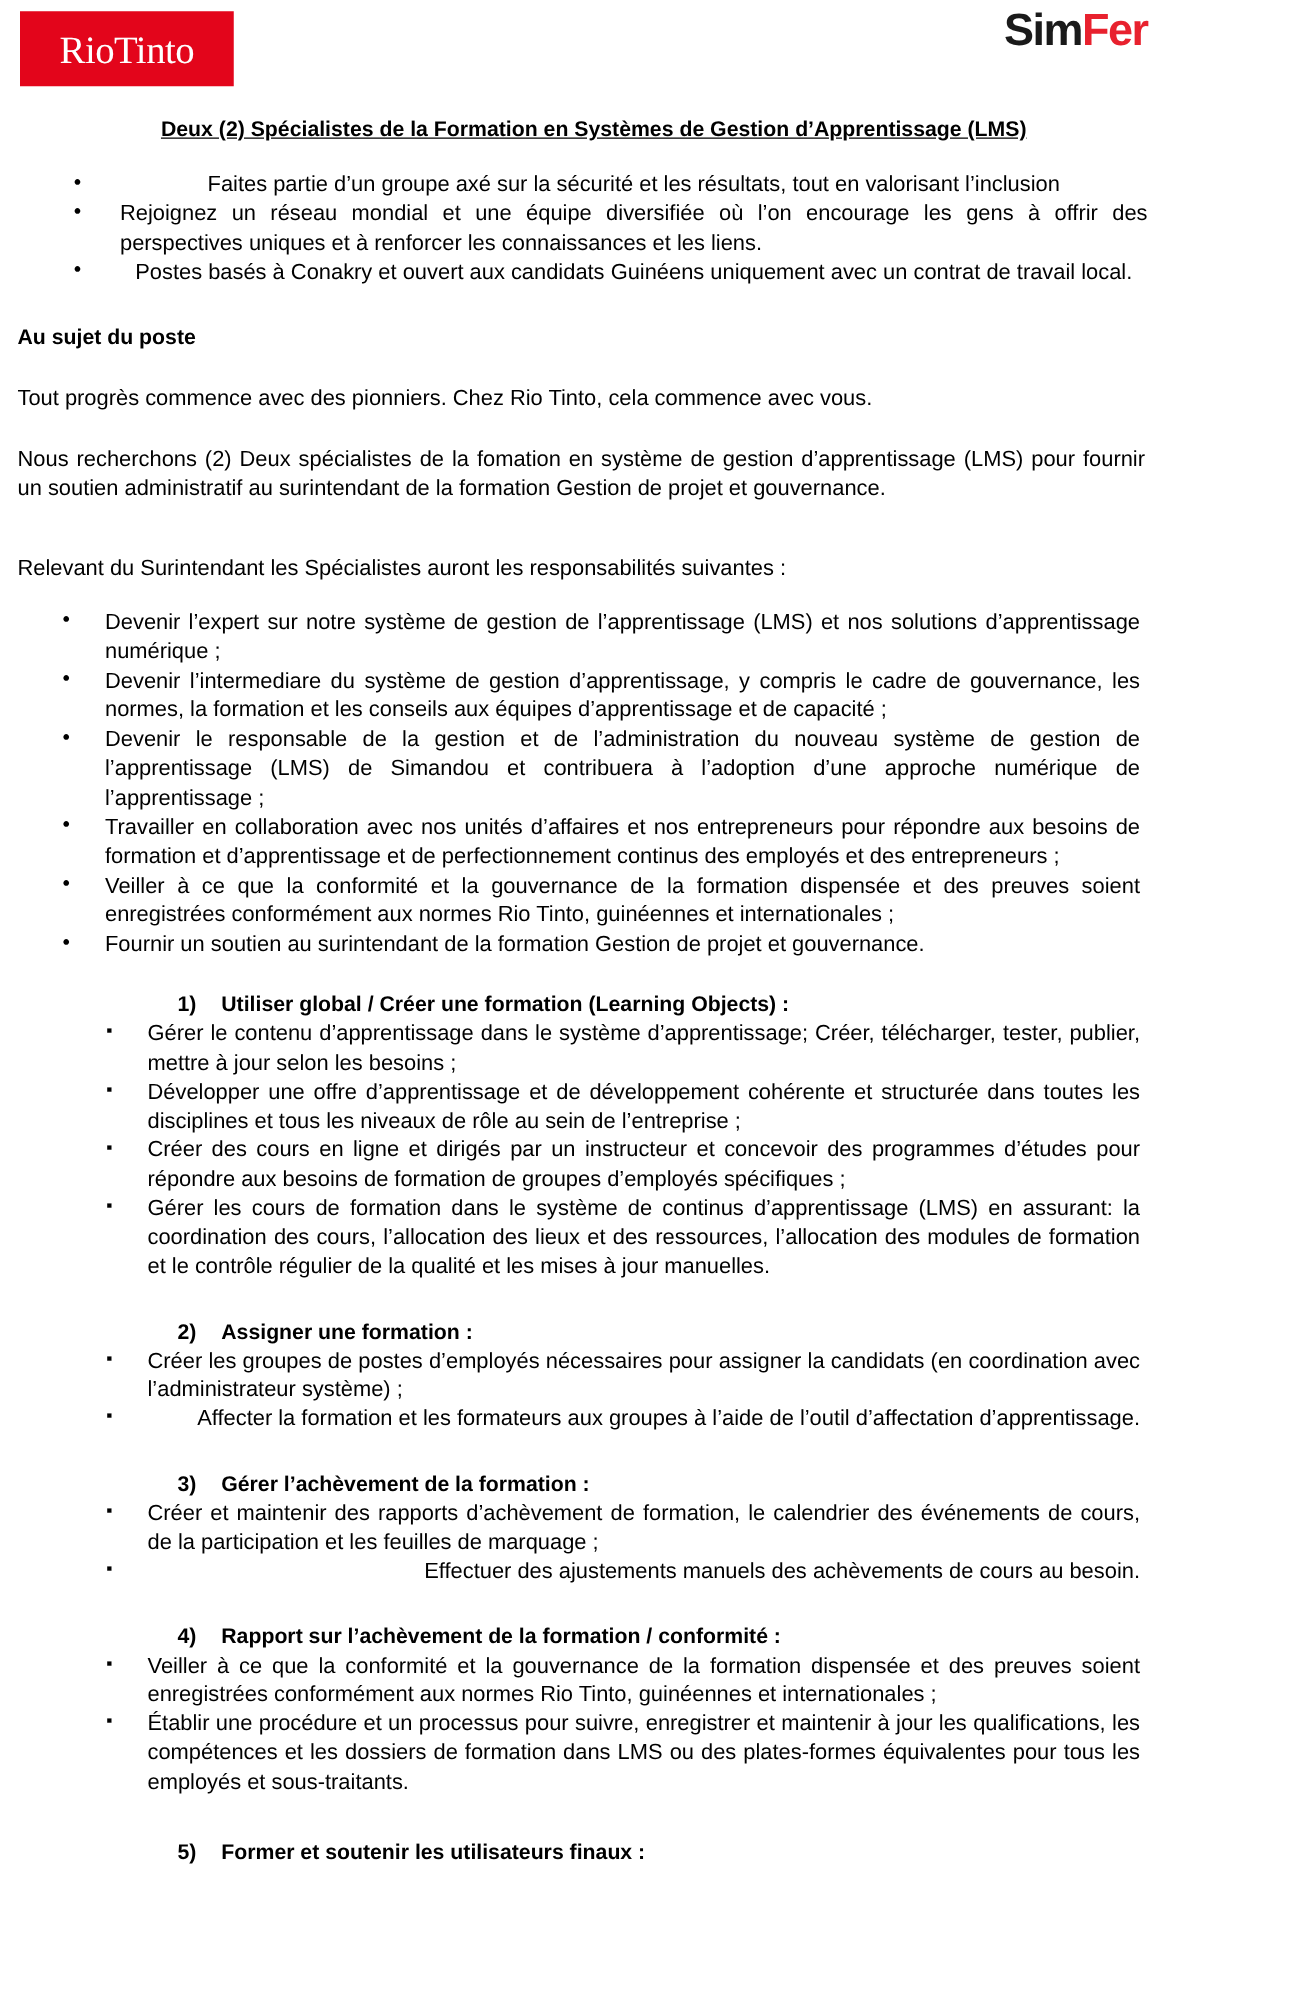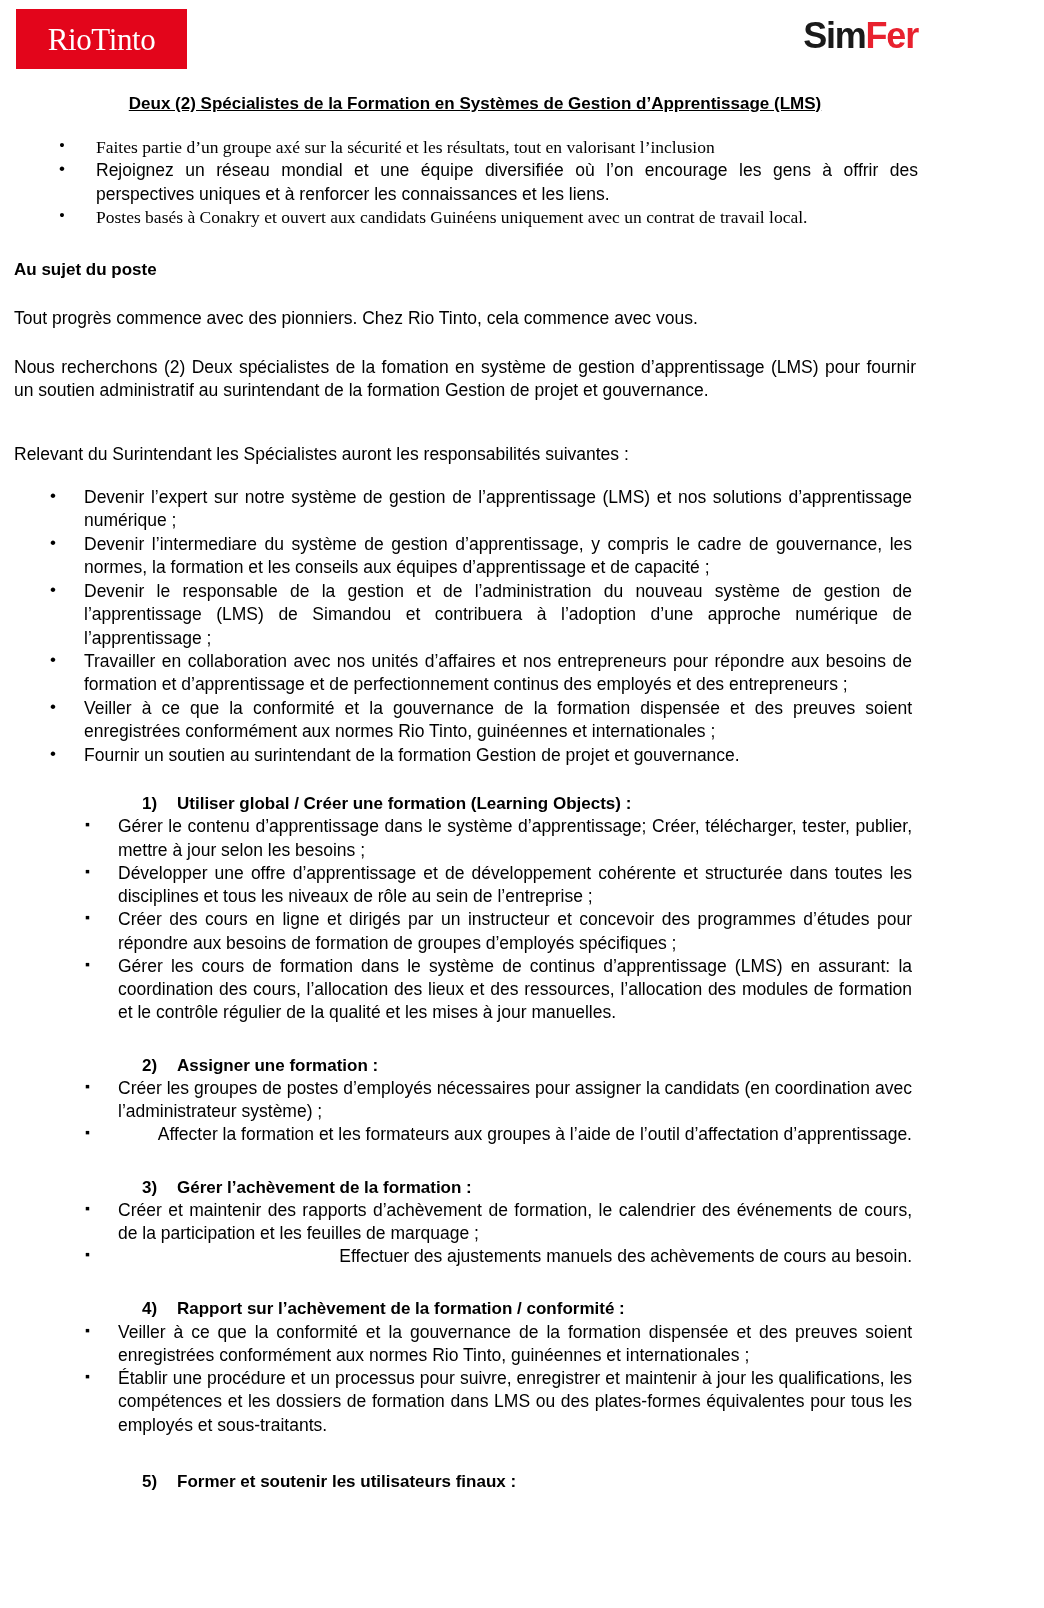--- a/index.html
+++ b/index.html
@@ -42,21 +42,21 @@
     font-family: "Liberation Serif", serif;
     font-size: 31px;
     color: #ffffff;
     letter-spacing: -0.4px;
     line-height: 1;
     white-space: nowrap;
   }
   .simfer-logo {
     position: absolute;
     right: 18px;
-    top: 18px;
+    top: 6px;
     font-family: "Liberation Sans", sans-serif;
     font-weight: bold;
     font-size: 36px;
     letter-spacing: -1.2px;
     line-height: 1;
     white-space: nowrap;
   }
   .simfer-logo .sf-a { color: #1a1a1a; }
   .simfer-logo .sf-b { color: #e8212e; }
 
@@ -108,21 +108,21 @@
     text-align: justify;
     margin-bottom: 0;
   }
   ul.round-list > li::before {
     content: "\2022";
     position: absolute;
     left: 45px;
     top: -1px;
     font-size: 17px;
   }
-  ul.round-list > li.nojust { text-align: left; font-family: Liberation Serif, serif; }
+  ul.round-list > li.nojust { text-align: center; }
 
   ul.resp-list {
     list-style: none;
     margin: 0;
     padding: 0;
   }
   ul.resp-list > li {
     position: relative;
     padding-left: 70px;
     padding-right: 24px;

